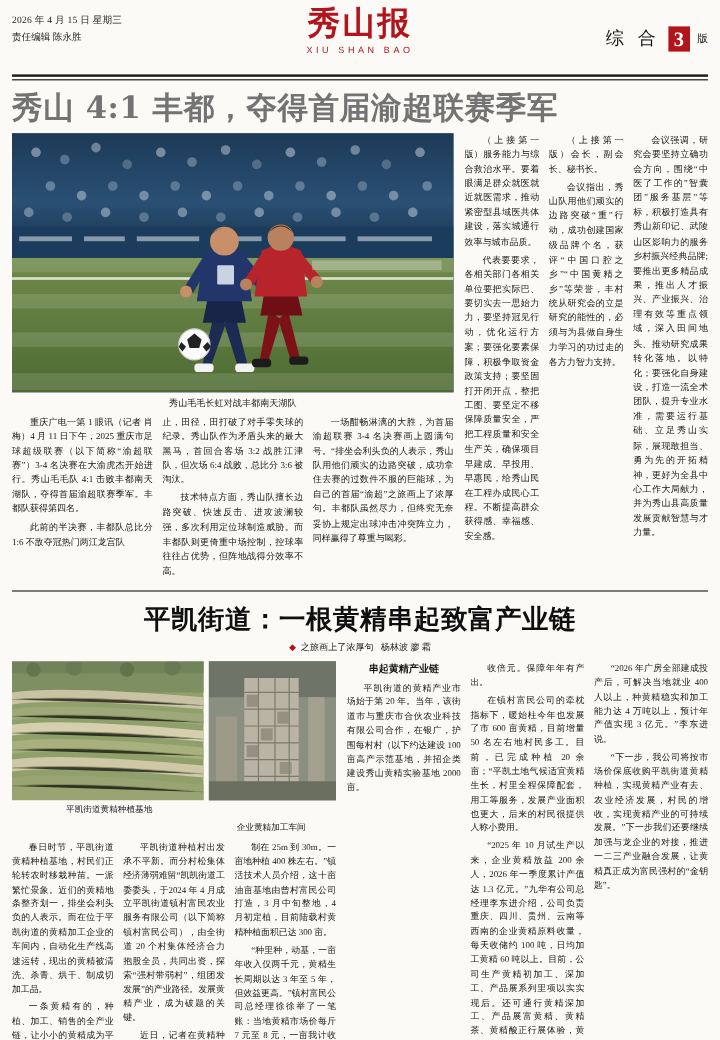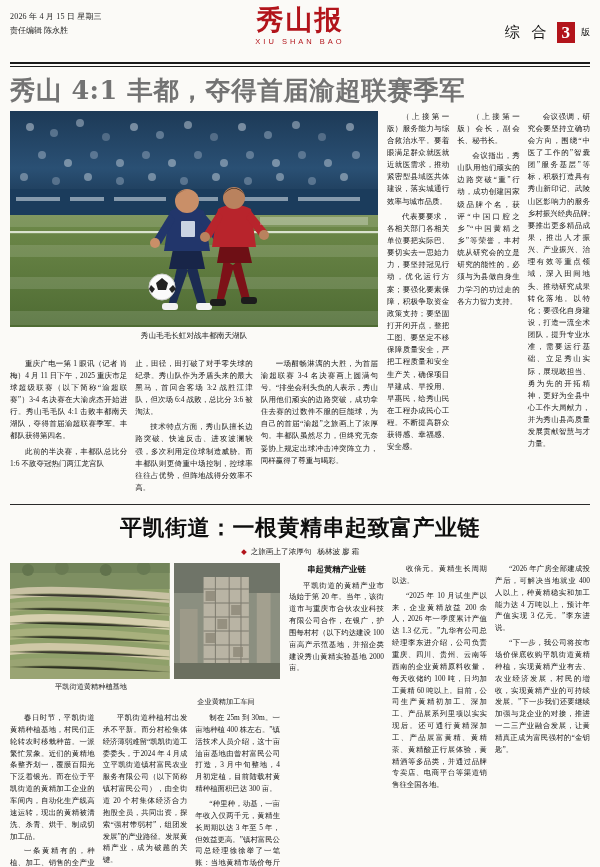--- a/index.html
+++ b/index.html
@@ -119,21 +119,21 @@
     margin-top: 3px;
     text-align: center;
     color: #1a1a1a;
   }
 
   .cols3 {
     display: flex;
     gap: 8px;
     margin-top: 5px;
   }
-  .col { font-size: 7.5px; line-height: 1.62; text-align: justify; margin-top: 12px; }
+  .col { font-size: 7.5px; line-height: 1.62; text-align: justify; }
   .col p { margin: 0 0 3px 0; text-indent: 15px; }
   .col p.noind { text-indent: 0; }
 
   .right-col {
     width: 204px;
     display: flex;
     gap: 8px;
     font-size: 7.5px;
     line-height: 1.62;
     text-align: justify;
@@ -460,42 +460,43 @@
           </svg>
         </div>
       </div>
       <div class="caprow">
         <span>平凯街道黄精种植基地</span>
         <span>企业黄精加工车间</span>
       </div>
 
       <div class="lower-text">
         <div style="width:33.33%">
-          <p>春日时节，平凯街道黄精种植基地，村民们正轮转农时移栽种苗。一派繁忙景象。近们的黄精地条整齐划一，覆膜百阳光下泛着银光。而在位于平凯街道的黄精加工企业的车间内，自动化生产线高速运转，现出的黄精被清洗、杀青、烘干、制成切加工品。</p>
+          <p>春日时节，平凯街道黄精种植基地，村民们正轮转农时移栽种苗。一派繁忙景象。近们的黄精地条整齐划一，排坐会利头负的人表示。而在位于平凯街道的黄精加工企业的车间内，自动化生产线高速运转，现出的黄精被清洗、杀青、烘干、制成切加工品。</p>
           <p>一条黄精有的，种植、加工、销售的全产业链，让小小的黄精成为平凯街道居民保村的“富金产业”。</p>
 
         </div>
         <div style="width:33.33%">
           <p>平凯街道种植村出发承不平新。而分村松集体经济薄弱难留“凯凯街道工委委头，于2024 年 4 月成立平凯街道镇村富民农业服务有限公司（以下简称镇村富民公司），由全街道 20 个村集体经济合力抱股全员，共同出资，探索“强村带弱村”，组团发发展”的产业路径。发展黄精产业，成为破题的关键。</p>
           <p>近日，记者在黄精种基地发现，黄精种植基地成访村委员，20 余名村民正忙着种植黄精。第 据 参 调 收 入，第 收 入 更 多 于 7 元至 8 元。一届我计收益 5 万元。拍除开需，剩利，人工等成本约 12 万元，利润可观。为实现稳定收益，公司实行轮收轮使</p>
         </div>
         <div style="width:33.33%">
           <p>制在 25m 到 30m。一亩地种植 400 株左右。”镇活技术人员介绍，这十亩油亩基地由曾村富民公司打造，3 月中旬整地，4 月初定植，目前陆载村黄精种植面积已达 300 亩。</p>
           <p>“种里种，动基，一亩年收入仅两千元，黄精生长周期以达 3 年至 5 年，但效益更高。”镇村富民公司总经理徐徐举了一笔账：当地黄精市场价每斤 7 元至 8 元，一亩我计收益 5 万元。拍除开需，剩利，人工等成本约 12 万元，利润可观。为实现稳定收益，公司实行轮收轮使</p>
         </div>
       </div>
     </div>
 
     <div class="lower-right">
       <div style="width:33.33%">
         <p class="subhead-c">串起黄精产业链</p>
         <p>平凯街道的黄精产业市场始于第 20 年。当年，该街道市与重庆市合伙农业科技有限公司合作，在银广，护围每村村（以下约达建设 100 亩高产示范基地，并招企类建设秀山黄精实验基地 2000 亩。</p>
       </div>
       <div style="width:33.33%">
-        <p class="noind">收倍元。黄精生长周期以达。</p>
+        <p class="noind">收倍元。保障年年有产出。</p>
+        <p>在镇村富民公司的牵枕指标下，暖始柱今年也发展了市 600 亩黄精，目前增量 50 名左右地村民多工。目前，已完成种植 20 余亩；“平凯土地气候适宜黄精生长，村里全程保障配套，用工等服务，发展产业面积也更大，后来的村民很提供人称小费用。</p>
         <p>“2025 年 10 月试生产以来，企业黄精放益 200 余人，2026 年一季度累计产值达 1.3 亿元。”九华有公司总经理李东进介绍，公司负责重庆、四川、贵州、云南等西南的企业黄精原料收量，每天收储约 100 吨，日均加工黄精 60 吨以上。目前，公司生产黄精初加工、深加工、产品展系列里项以实实现后。还可通行黄精深加工、产品展富黄精、黄精茶、黄精酸正行展体验，黄精酒等多品类，并通过品牌专卖店、电商平台等渠道销售往全国各地。</p>
       </div>
       <div style="width:33.33%">
         <p>“2026 年广房全部建成投产后，可解决当地就业 400 人以上，种黄精稳实和加工能力达 4 万吨以上，预计年产值实现 3 亿元。”李东进说。</p>
         <p>“下一步，我公司将按市场价保底收购平凯街道黄精种植，实现黄精产业有去、农业经济发展，村民的增收，实现黄精产业的可持续发展。”下一步我们还要继续加强与龙企业的对接，推进一二三产业融合发展，让黄精真正成为富民强村的“金钥匙”。</p>
       </div>
     </div>
   </div>
 
 </div>

